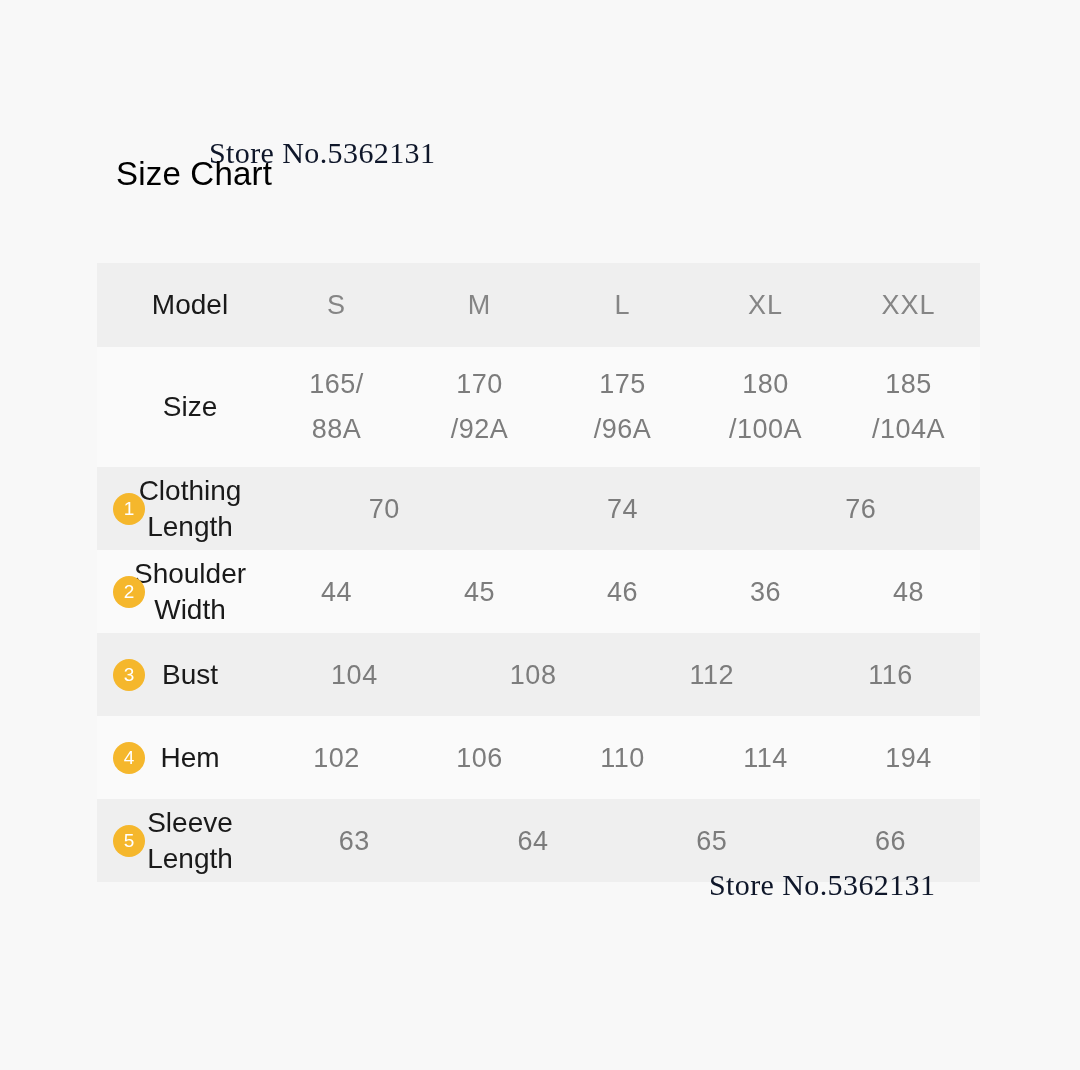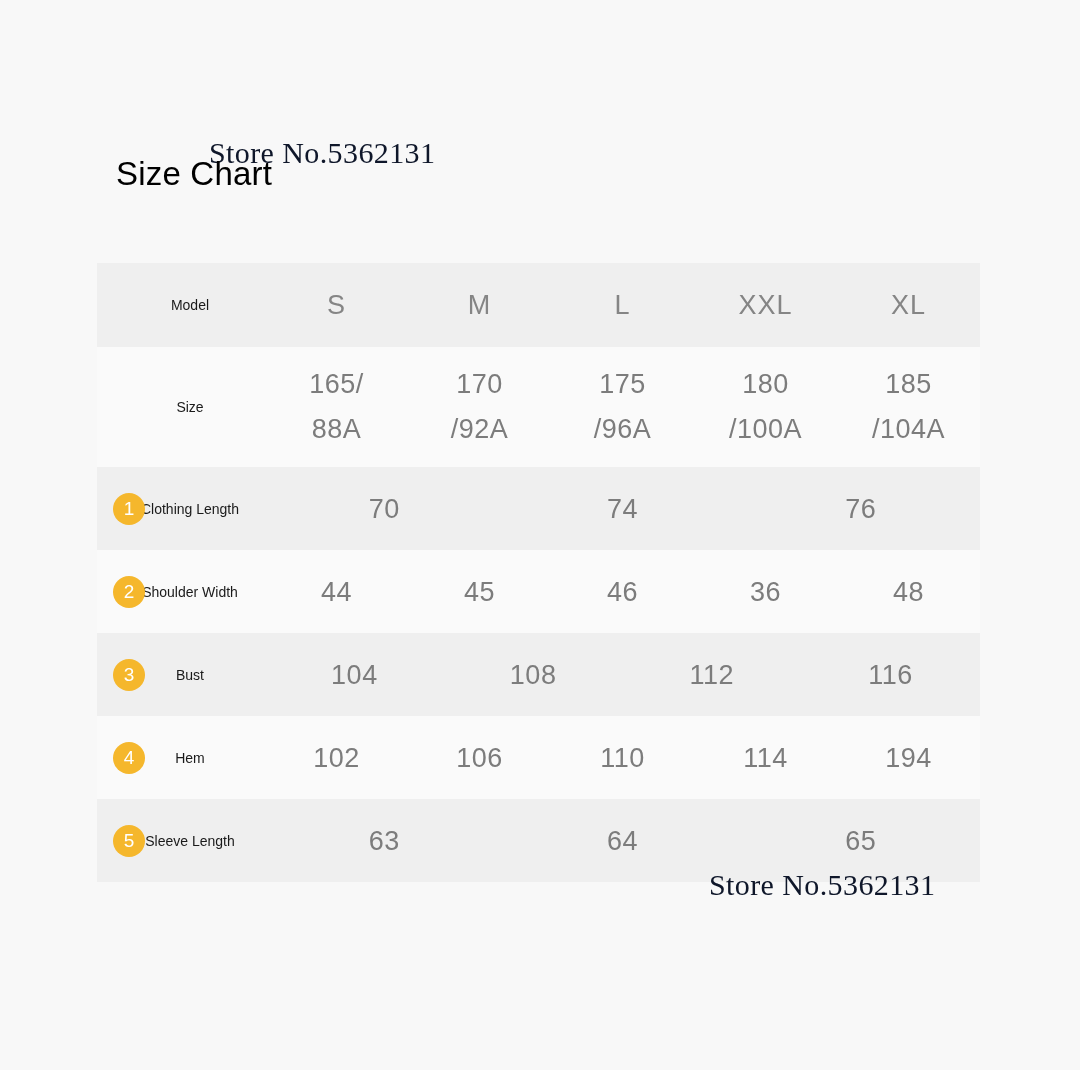--- a/index.html
+++ b/index.html
@@ -81,21 +81,21 @@
     width: 168px;
     flex: 0 0 168px;
     display: flex;
     align-items: center;
     justify-content: center;
     position: relative;
     box-sizing: border-box;
     padding-left: 18px;
   }
   .label-text {
-    font-size: 14px;
+    font-size: 28px;
     line-height: 32px;
     color: #1a1a1a;
     text-align: center;
     font-weight: 400;
     max-width: 122px;
   }
   .label-text.two-line { line-height: 36px; }
 
   .badge {
     position: absolute;
@@ -159,24 +159,24 @@
       <div class="cell-value">
         <span class="value-text">S</span>
       </div>
       <div class="cell-value">
         <span class="value-text">M</span>
       </div>
       <div class="cell-value">
         <span class="value-text">L</span>
       </div>
       <div class="cell-value">
+        <span class="value-text">XL</span>
+      </div>
+      <div class="cell-value">
         <span class="value-text">XXL</span>
-      </div>
-      <div class="cell-value">
-        <span class="value-text">XL</span>
       </div>
     </div>
 
     <div class="row r-size band-light">
       <div class="cell-label">
         <span class="label-text">Size</span>
       </div>
       <div class="cell-value">
         <span class="value-text">165/
 88A</span>
@@ -285,19 +285,22 @@
       </div>
       <div class="cell-value">
         <span class="value-text">63</span>
       </div>
       <div class="cell-value">
         <span class="value-text">64</span>
       </div>
       <div class="cell-value">
         <span class="value-text">65</span>
       </div>
+      <div class="cell-value">
+        <span class="value-text">66</span>
+      </div>
     </div>
 
   </div>
 
   <div class="watermark watermark-bottom">Store No.5362131</div>
 
 </div>
 
 </body></html>

